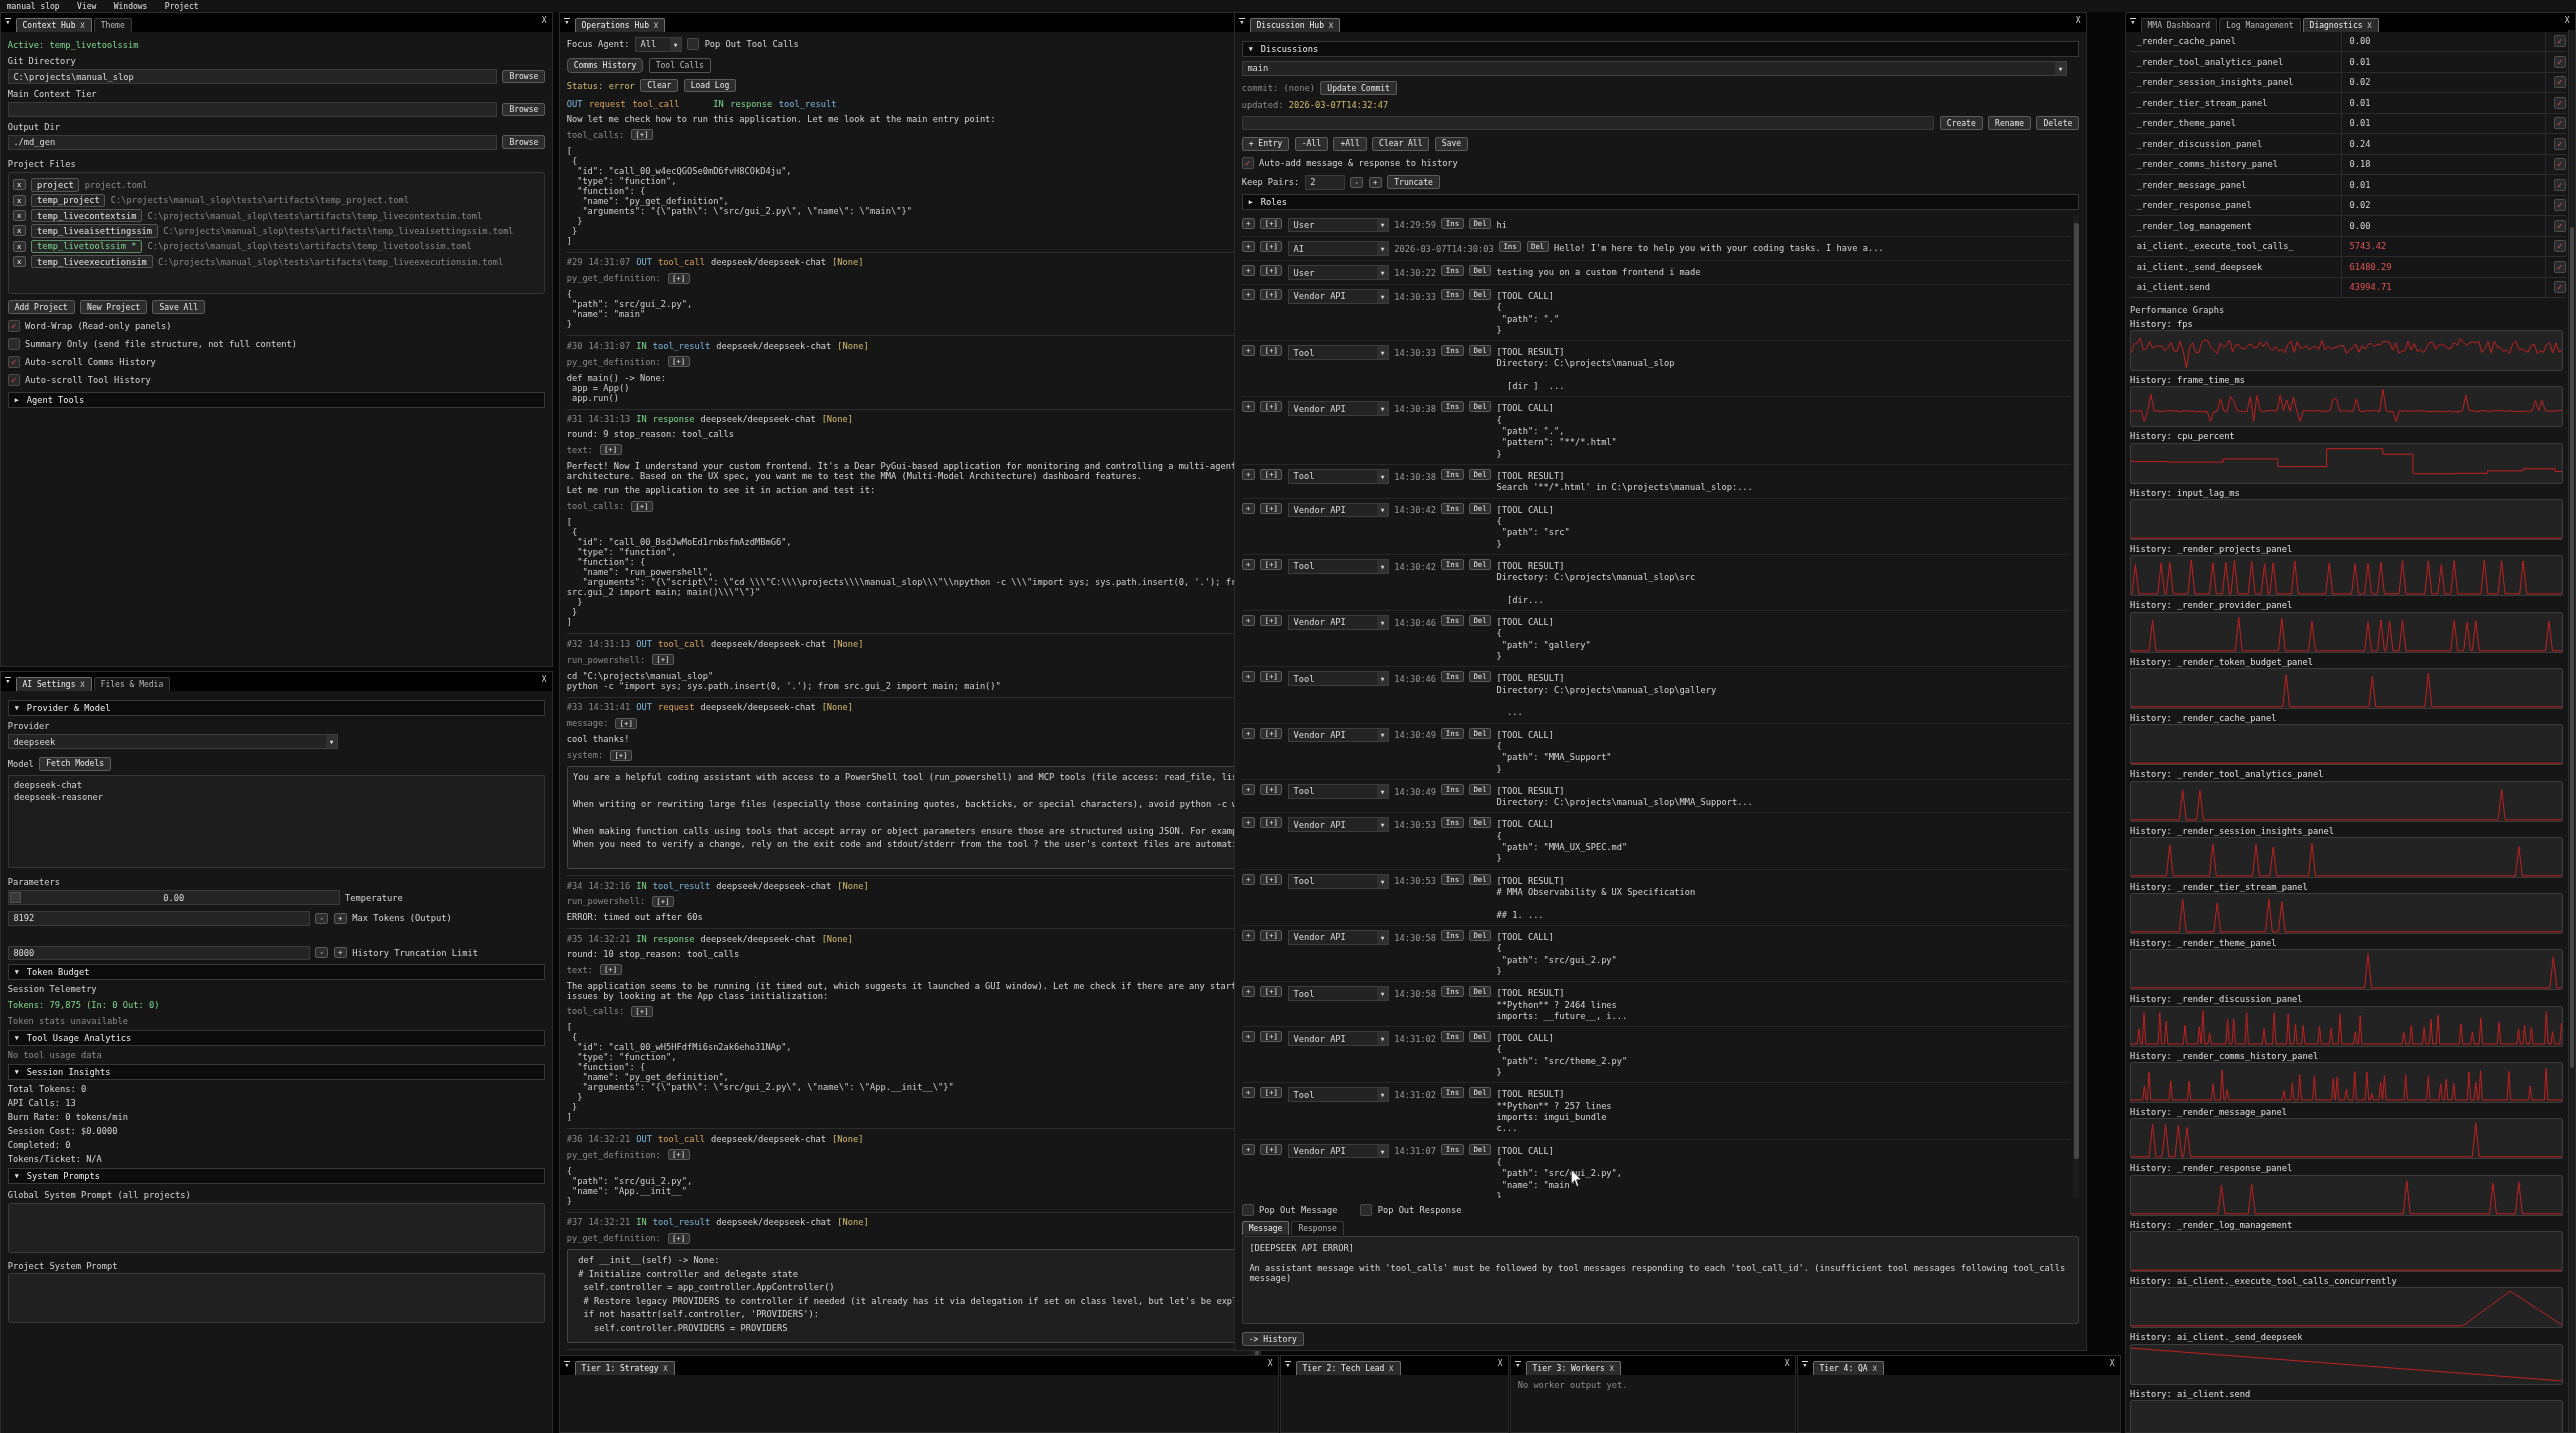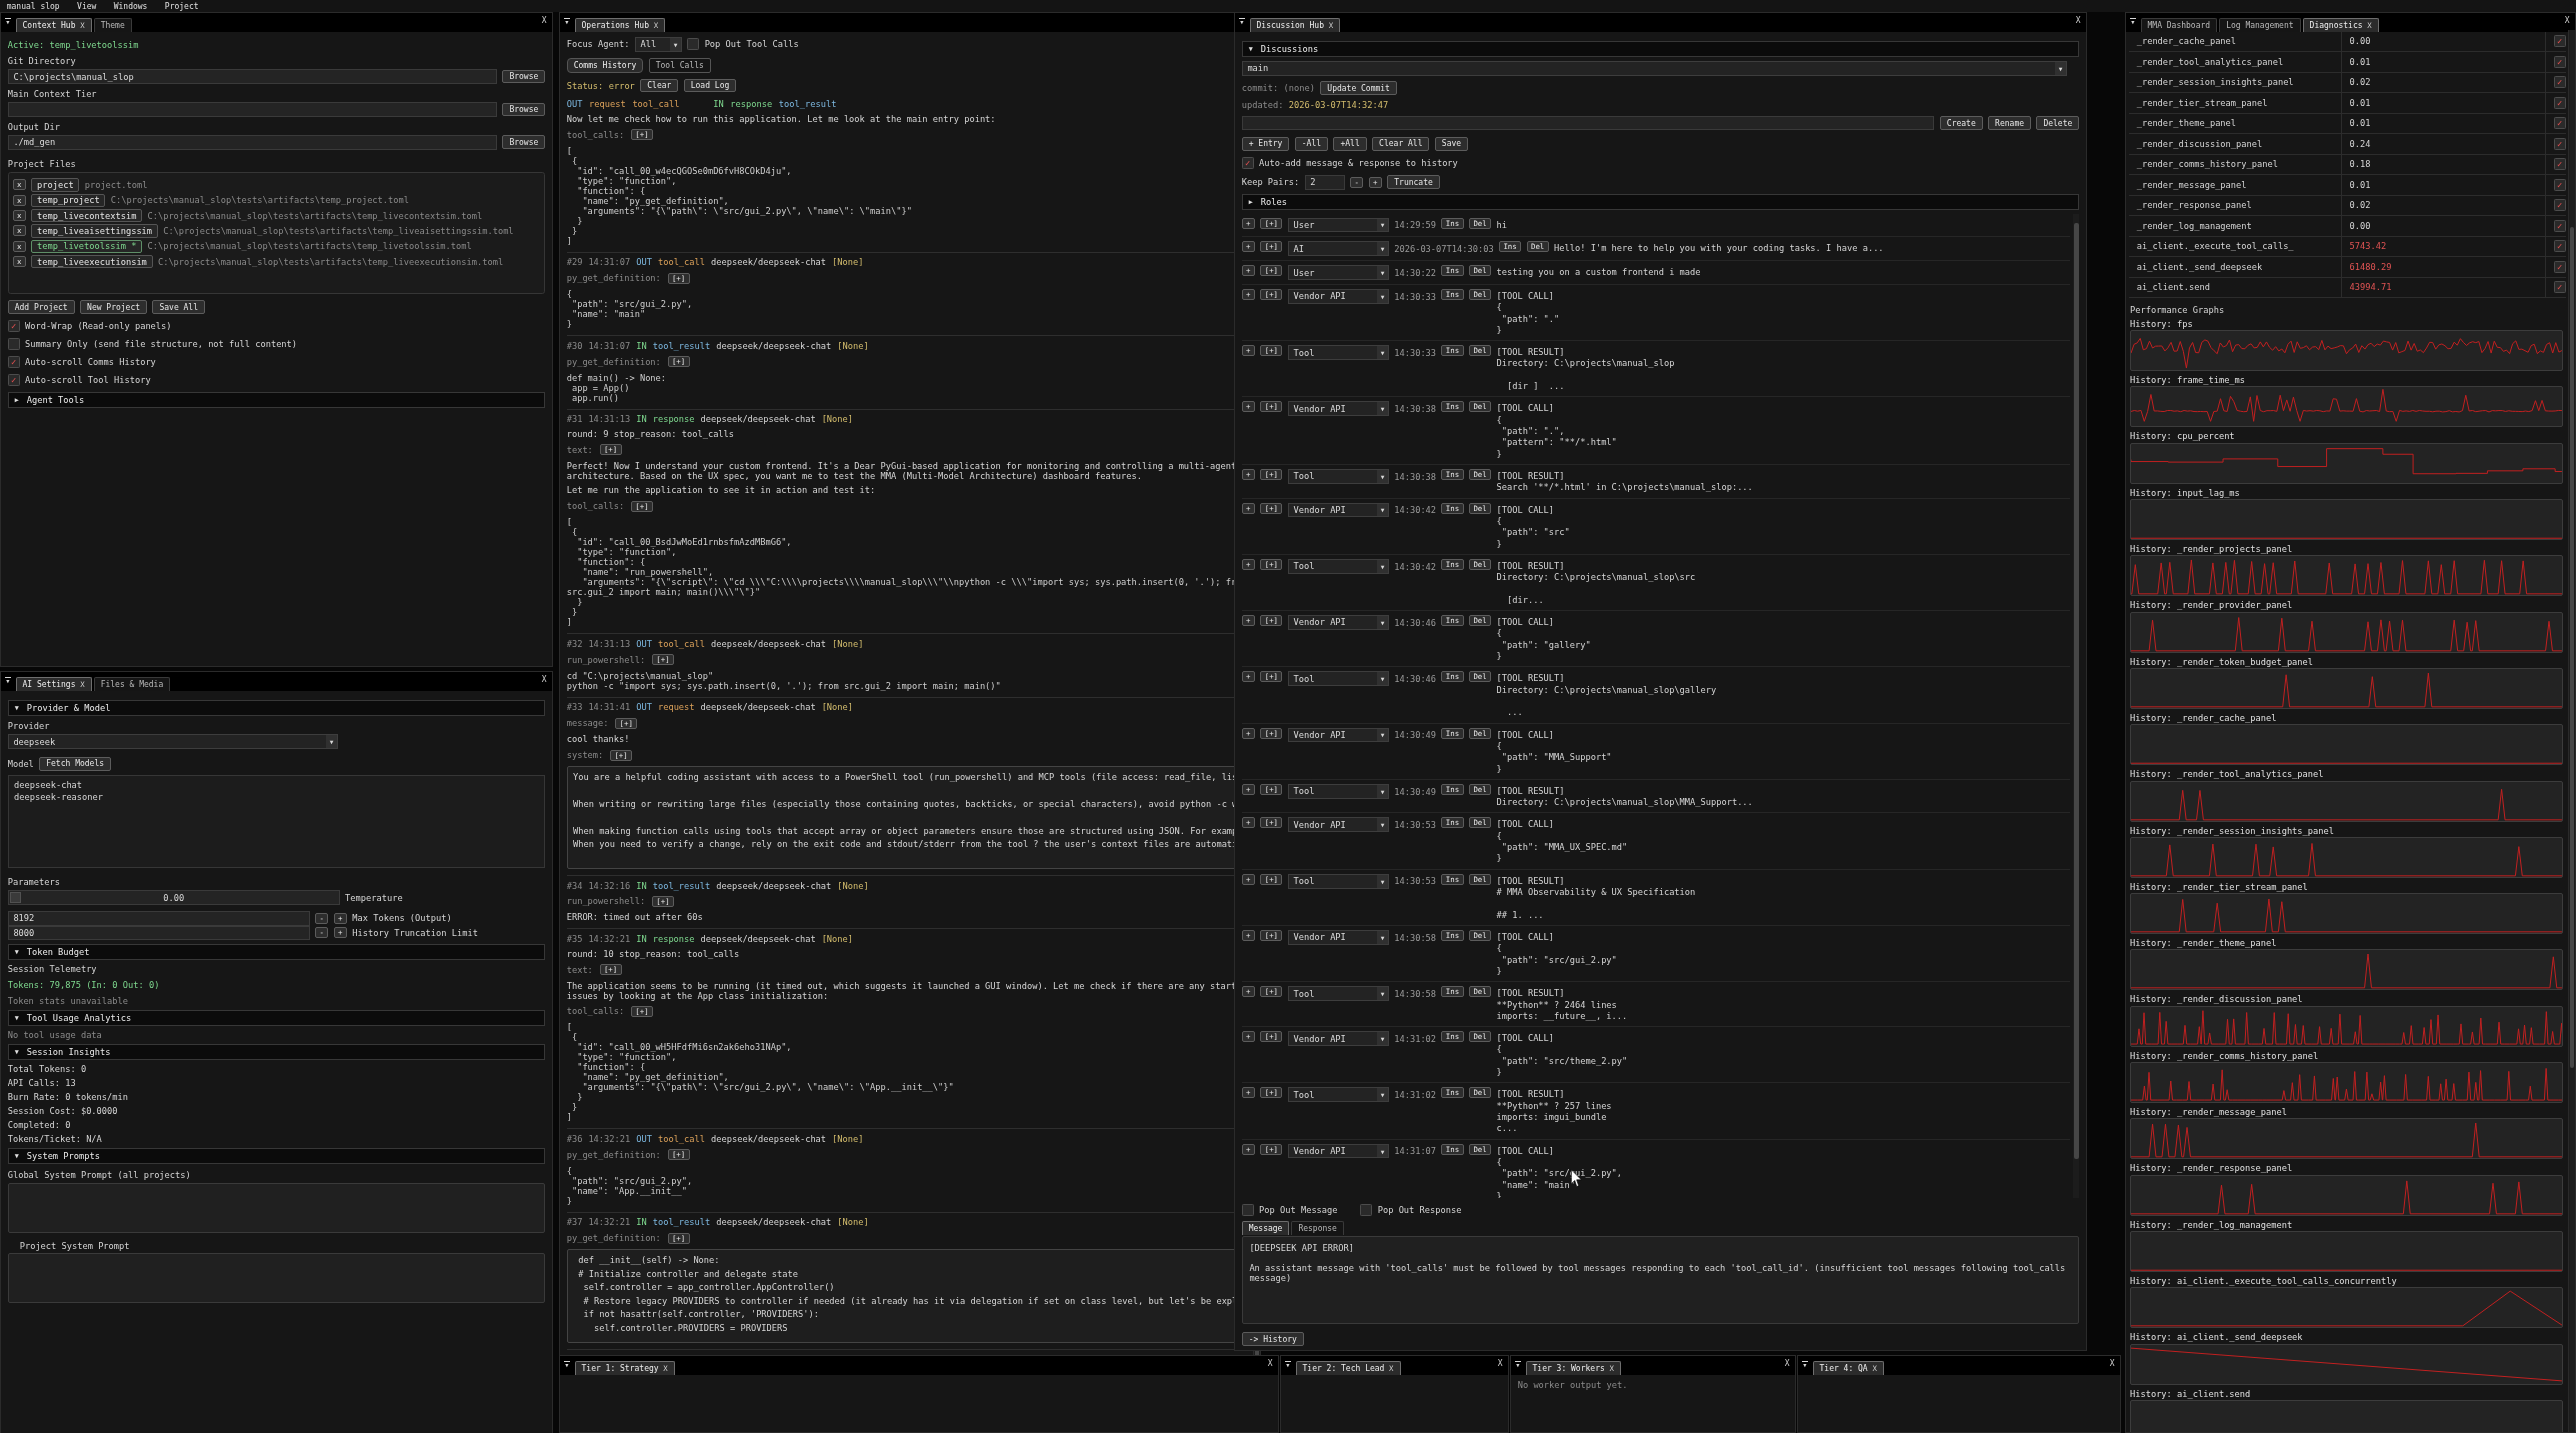--- a/index.html
+++ b/index.html
@@ -205,21 +205,21 @@
           <span>0.00</span>
         </div>
         <span>Temperature</span>
       </div>
       <div class="row" style="margin-top: 5.4px;">
         <div class="inp" style="width: 302px;">8192</div>
         <div class="btn sm">-</div>
         <div class="btn sm">+</div>
         <span>Max Tokens (Output)</span>
       </div>
-      <div class="row" style="margin-top: 0;">
+      <div class="row" style="margin-top: 20px;">
         <div class="inp" style="width: 302px;">8000</div>
         <div class="btn sm">-</div>
         <div class="btn sm">+</div>
         <span>History Truncation Limit</span>
       </div>
       <div class="chdr">
         <span class="arr">▼</span>
         <span>Token Budget</span>
       </div>
       <div>Session Telemetry</div>
@@ -239,21 +239,21 @@
       <div style="margin: 4px 0px;">Burn Rate: 0 tokens/min</div>
       <div style="margin: 4px 0px;">Session Cost: $0.0000</div>
       <div style="margin: 4px 0px;">Completed: 0</div>
       <div style="margin: 4px 0px;">Tokens/Ticket: N/A</div>
       <div class="chdr">
         <span class="arr">▼</span>
         <span>System Prompts</span>
       </div>
       <div class="lbl">Global System Prompt (all projects)</div>
       <div class="ta" style="height: 50px;"></div>
-      <div class="lbl" style="margin-top: 8px; margin-left: 12px;">Project System Prompt</div>
+      <div class="lbl" style="margin-top: 8px;">Project System Prompt</div>
       <div class="ta" style="height: 50px;"></div>
     </div>
 </div>
 
 <div class="panel" id="p-ops" style="left:559px;top:12px;width:702px;height:1432px;">
   <div class="tabbar" id="ops-tabs">
       <span class="fico">▼</span>
       <div class="tab active">
         <span>Operations Hub</span>
         <span class="tabx">X</span>

